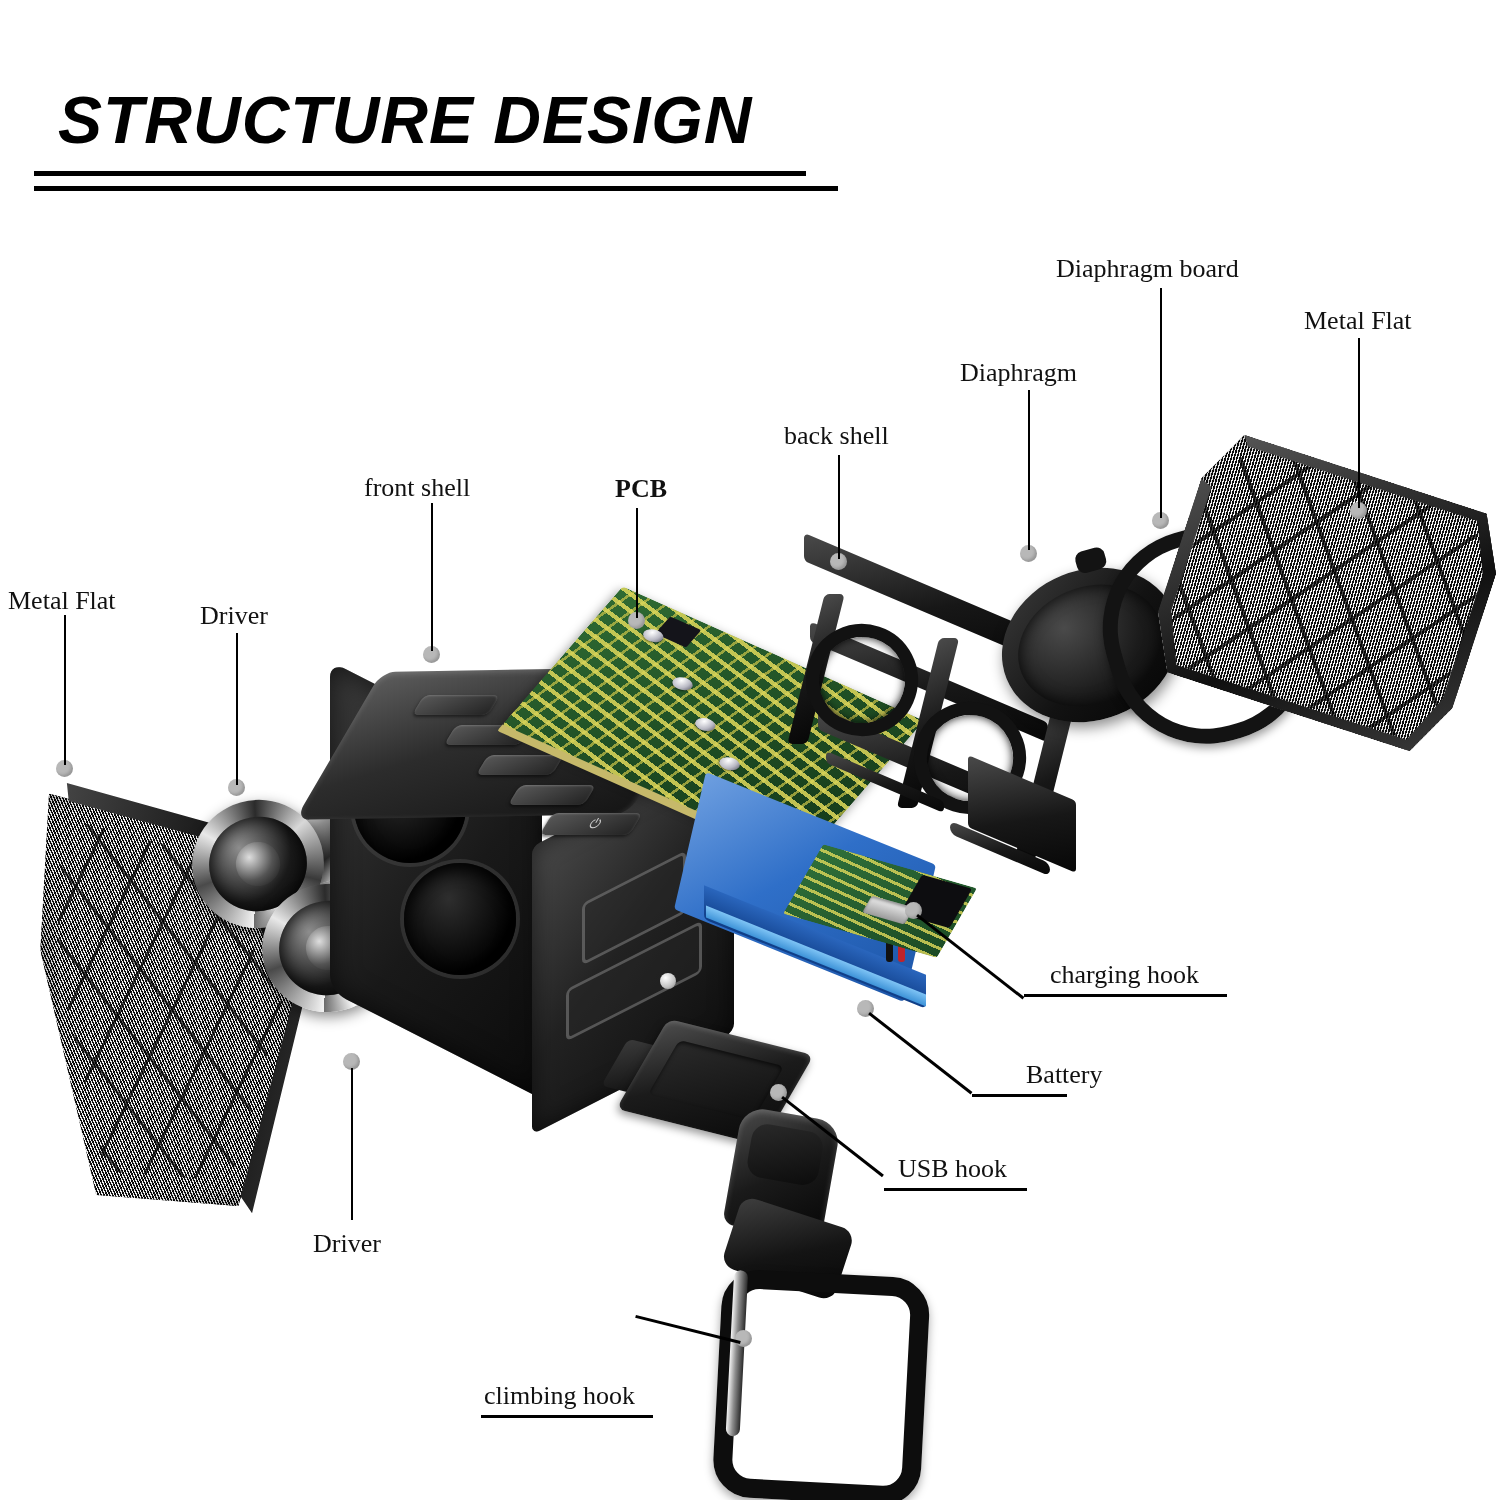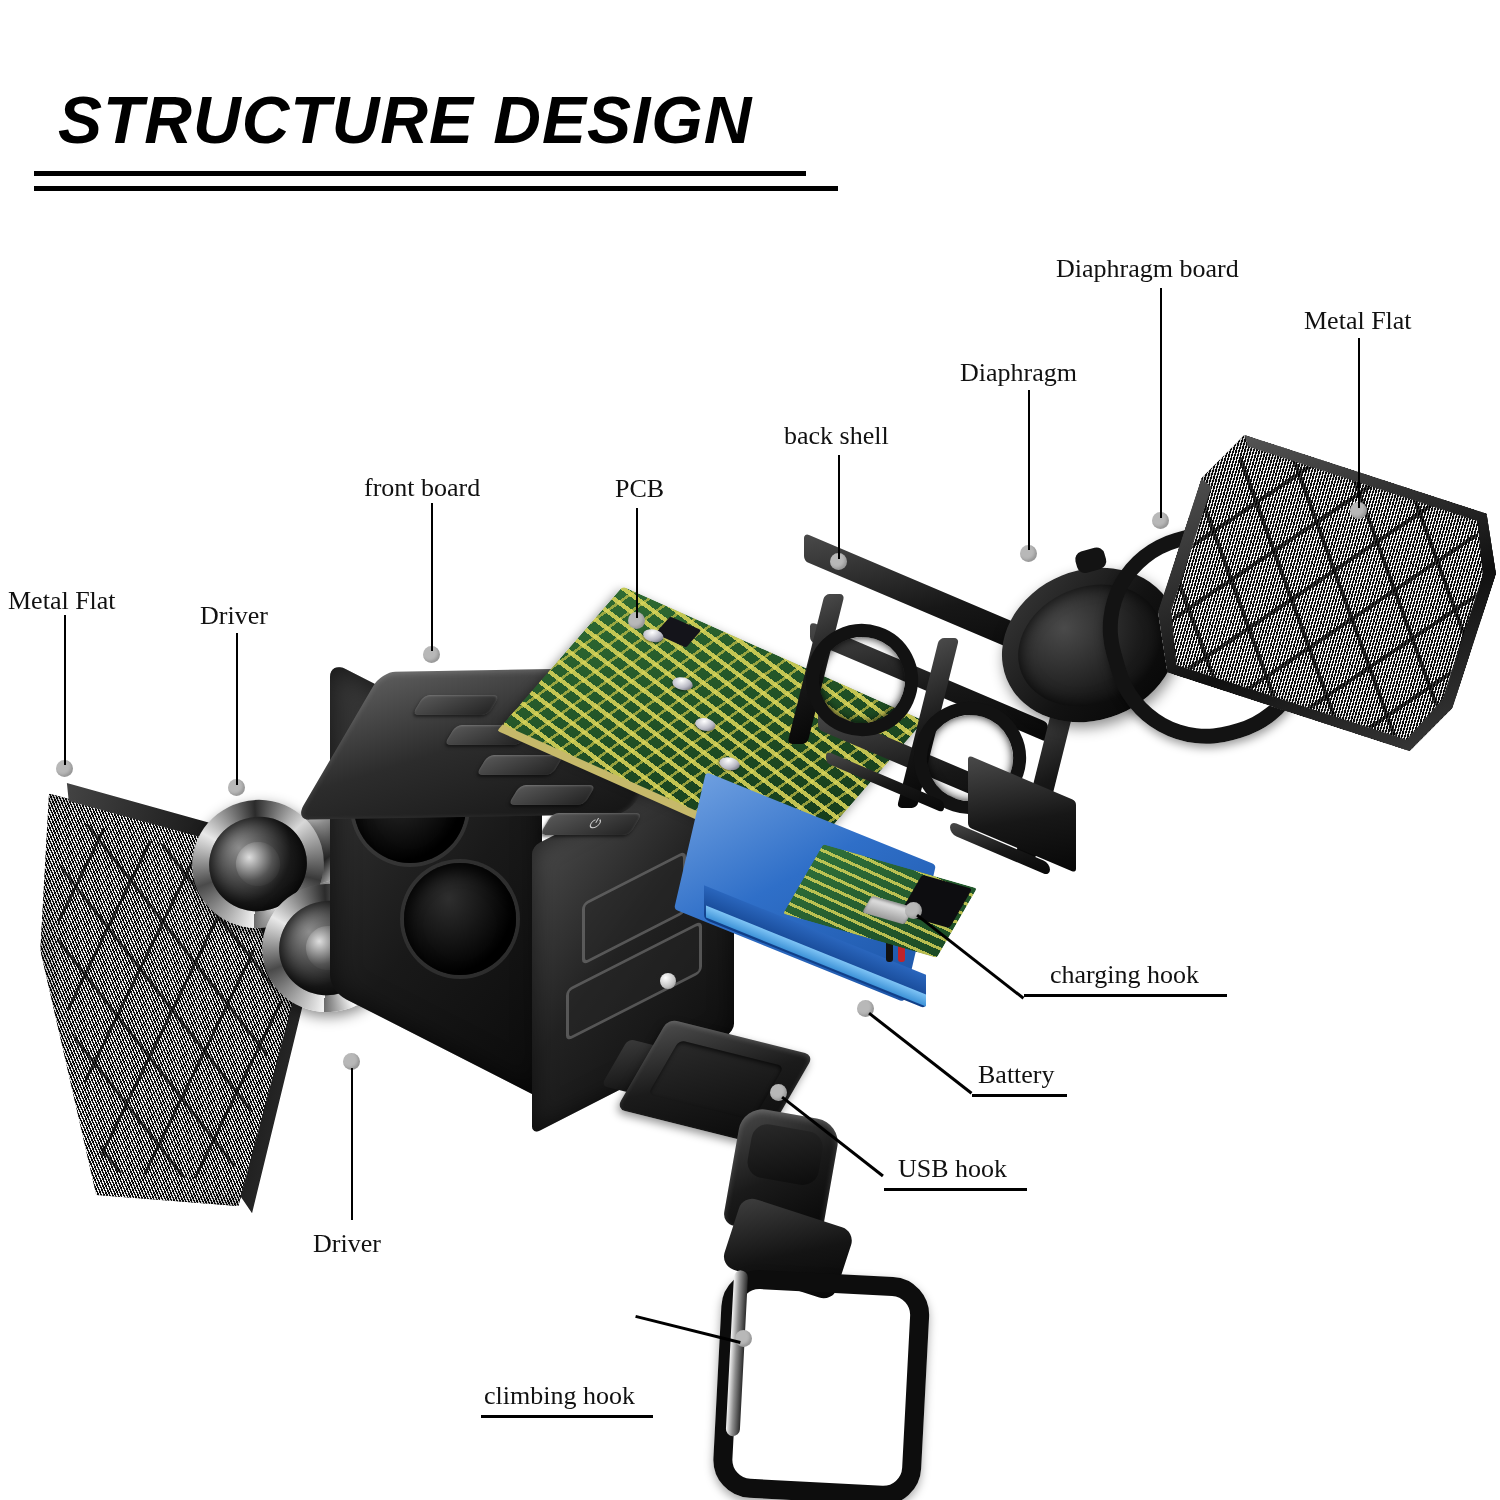--- a/index.html
+++ b/index.html
@@ -415,25 +415,25 @@
   <div class="dot" style="left:56px;top:760px;"></div>
   <div class="leader vline" style="left:64px;top:615px;height:150px;"></div>
   <div class="lbl" style="left:8px;top:588px;">Metal Flat</div>
 
   <div class="dot" style="left:228px;top:779px;"></div>
   <div class="leader vline" style="left:236px;top:633px;height:152px;"></div>
   <div class="lbl" style="left:200px;top:603px;">Driver</div>
 
   <div class="dot" style="left:423px;top:646px;"></div>
   <div class="leader vline" style="left:431px;top:503px;height:148px;"></div>
-  <div class="lbl" style="left:364px;top:475px;">front board</div>
+  <div class="lbl" style="left:364px;top:475px;">front shell</div>
 
   <div class="dot" style="left:628px;top:612px;"></div>
   <div class="leader vline" style="left:636px;top:508px;height:110px;"></div>
-  <div class="lbl" style="left:615px;top:476px;">PCB</div>
+  <div class="lbl" style="left:615px;top:476px;font-weight:bold;">PCB</div>
 
   <div class="dot" style="left:830px;top:553px;"></div>
   <div class="leader vline" style="left:838px;top:455px;height:104px;"></div>
   <div class="lbl" style="left:784px;top:423px;">back shell</div>
 
   <div class="dot" style="left:1020px;top:545px;"></div>
   <div class="leader vline" style="left:1028px;top:390px;height:160px;"></div>
   <div class="lbl" style="left:960px;top:360px;">Diaphragm</div>
 
   <div class="dot" style="left:1152px;top:512px;"></div>
@@ -445,21 +445,21 @@
   <div class="lbl" style="left:1304px;top:308px;">Metal Flat</div>
 
   <div class="dot" style="left:905px;top:902px;"></div>
   <div class="diag" style="left:918px;top:914px;width:135px;transform:rotate(38deg);"></div>
   <div class="leader hline" style="left:1024px;top:994px;width:203px;"></div>
   <div class="lbl" style="left:1050px;top:962px;">charging hook</div>
 
   <div class="dot" style="left:857px;top:1000px;"></div>
   <div class="diag" style="left:870px;top:1012px;width:130px;transform:rotate(38deg);"></div>
   <div class="leader hline" style="left:972px;top:1094px;width:95px;"></div>
-  <div class="lbl" style="left:978px;top:1062px;">Battery</div>
+  <div class="lbl" style="left:1026px;top:1062px;">Battery</div>
 
   <div class="dot" style="left:770px;top:1084px;"></div>
   <div class="diag" style="left:783px;top:1096px;width:128px;transform:rotate(38deg);"></div>
   <div class="leader hline" style="left:884px;top:1188px;width:143px;"></div>
   <div class="lbl" style="left:898px;top:1156px;">USB hook</div>
 
   <div class="dot" style="left:343px;top:1053px;"></div>
   <div class="leader vline" style="left:351px;top:1068px;height:152px;"></div>
   <div class="lbl" style="left:313px;top:1231px;">Driver</div>
 

